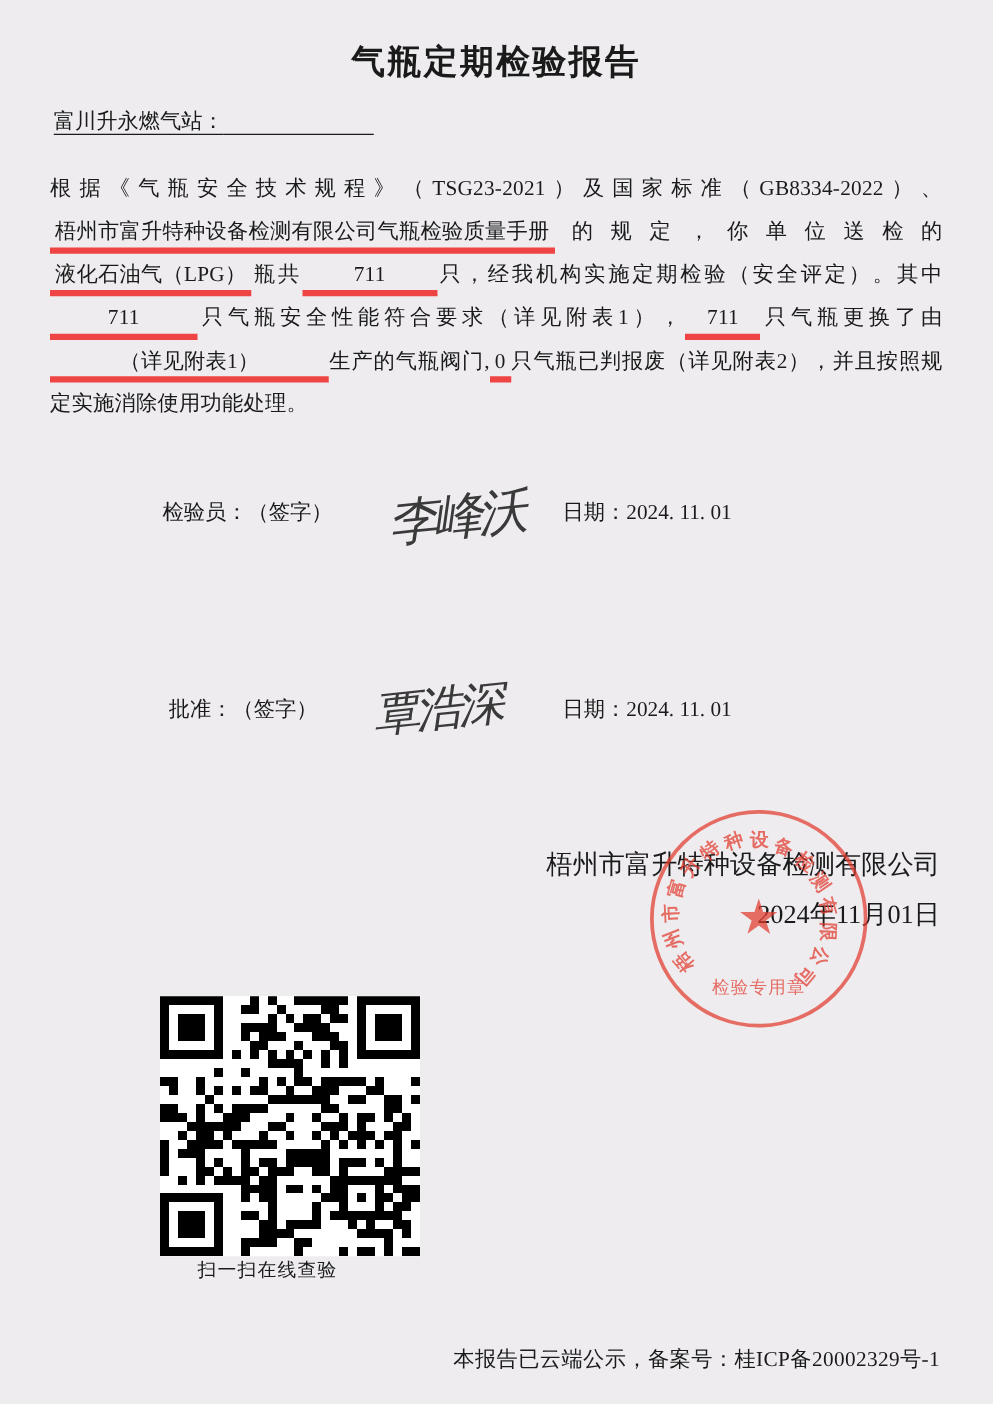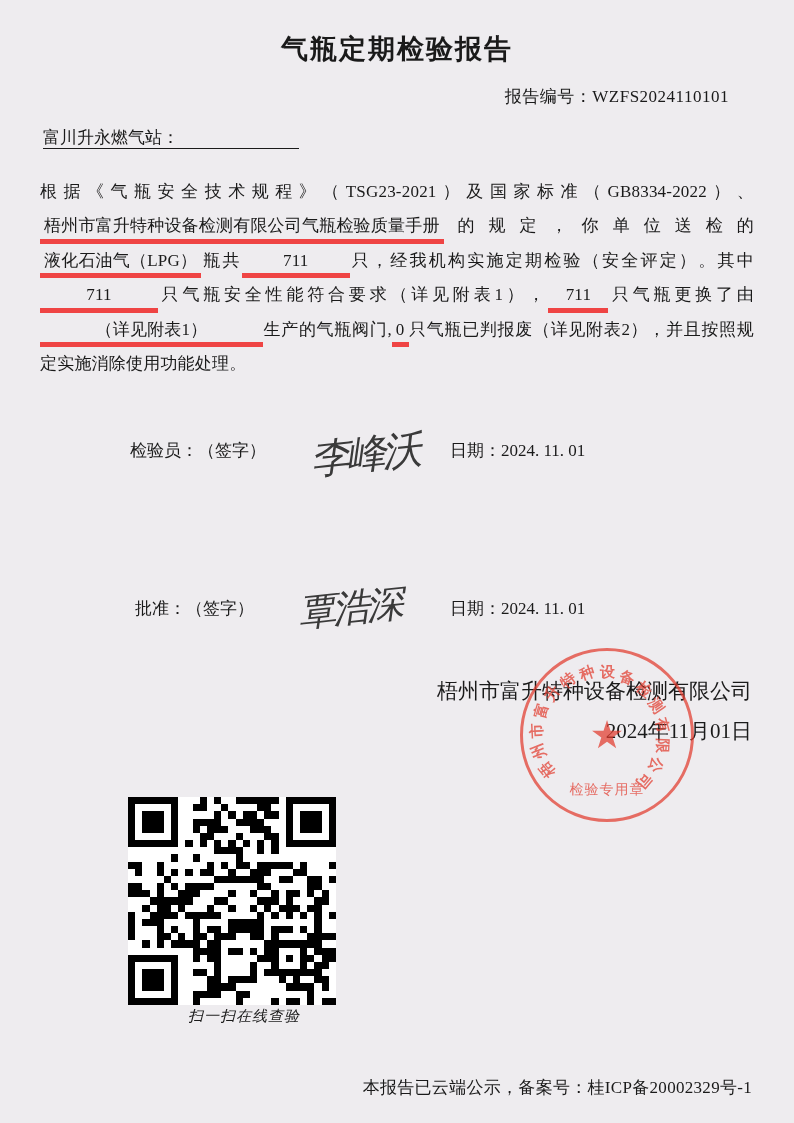--- a/index.html
+++ b/index.html
@@ -166,22 +166,21 @@
     font-weight: bold;
     transform-origin: 0 72px;
     margin-left: -7px;
     margin-top: -72px;
   }
   .qr-wrap {
     position: absolute;
     left: 128px;
     top: 797px;
     width: 172px;
-    text-align: right;
-    font-style: italic;
+    text-align: center;
   }
   .qr-box {
     width: 208px;
     height: 208px;
     background: #fff;
     padding: 0;
     box-sizing: border-box;
     display: block;
   }
   .qr-caption {
@@ -200,23 +199,20 @@
     padding-left: 19px;
   }
 </style>
 </head>
 <body>
 
 <div class="page">
 
   <h1 class="doc-title">气瓶定期检验报告</h1>
 
-  <div class="report-no">
-    <span>报告编号：</span><span>WZFS2024110101</span>
-  </div>
 
   <div class="recipient">
     <span class="name">富川升永燃气站：</span><span class="blank"></span>
   </div>
 
   <div class="body-text">
     <p class="indent">
       <span>根据《气瓶安全技术规程》（TSG23-2021）及国家标准（GB8334-2022）、</span><span class="ul w-long">梧州市富升特种设备检测有限公司气瓶检验质量手册</span><span>的规定，你单位送检的</span><span class="ul w-mid">液化石油气（LPG）</span><span>瓶共</span><span class="ul w-num">711</span><span>只，经我机构实施定期检验（安全评定）。其中</span><span class="ul w-num2">711</span><span>只气瓶安全性能符合要求（详见附表1），</span><span class="ul w-711">711</span><span>只气瓶更换了由</span><span class="ul w-valve">（详见附表1）</span><span>生产的气瓶阀门,</span><span class="ul">0</span><span>只气瓶已判报废（详见附表2），并且按照规定实施消除使用功能处理。</span>
     </p>
   </div>

